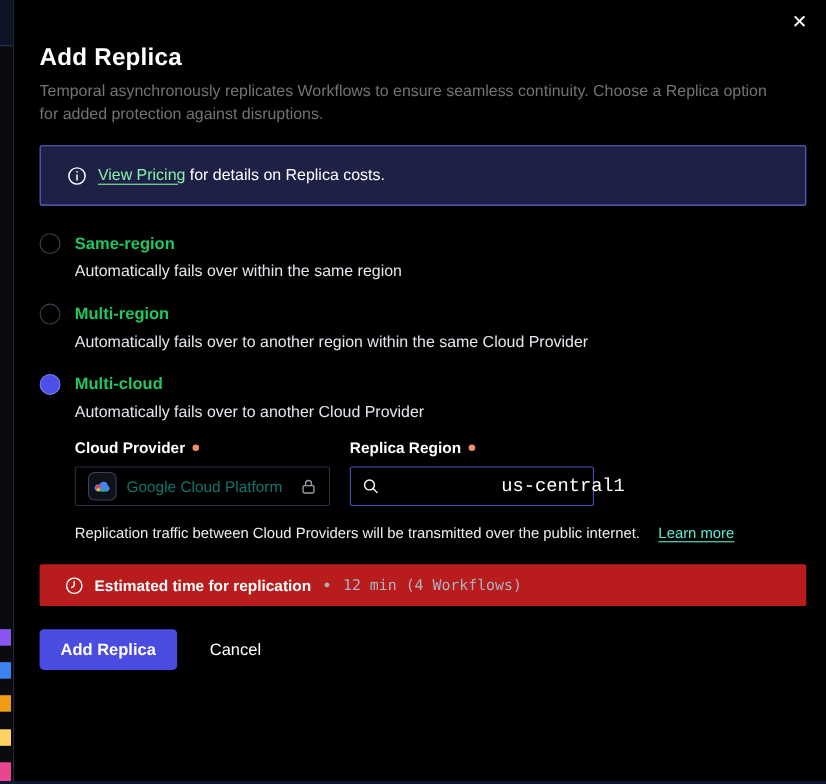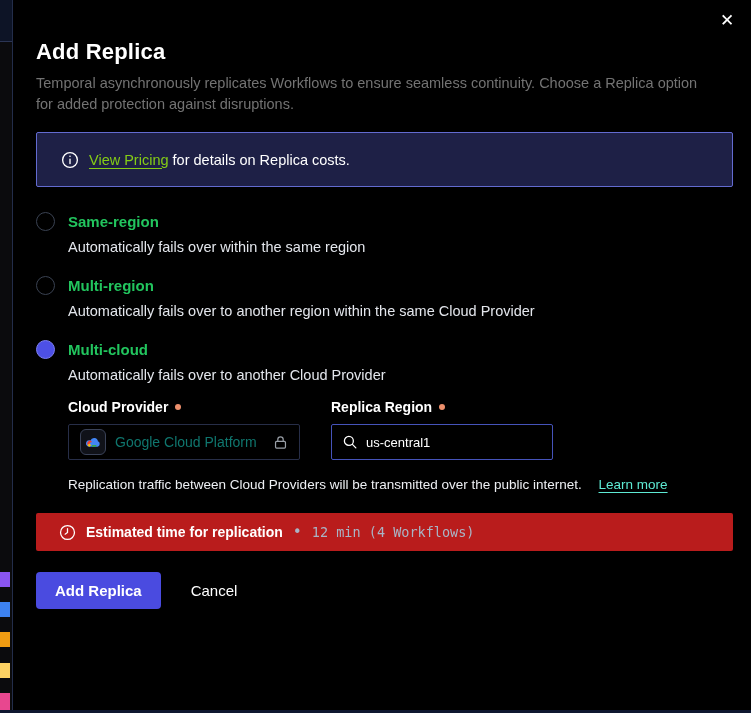--- a/index.html
+++ b/index.html
@@ -14,39 +14,39 @@
   .bottom-strip { position:absolute; left:0; bottom:0; width:100%; height:3px; background:#0e1730; }
 
   
   .modal { position:absolute; left:13px; top:0; right:0; height:710px; background:#000; padding:0 18px 0 23px; }
   .close-btn { position:absolute; top:8px; right:12px; width:24px; height:24px; background:none; border:none; color:#fff; font-size:17px; line-height:24px; text-align:center; cursor:pointer; font-family:"DejaVu Sans",sans-serif; }
 
   .title { margin-top:38px; font-size:22px; line-height:28px; font-weight:700; color:#fff; letter-spacing:.2px; }
   .subtitle { margin-top:7px; width:676px; font-size:14.5px; line-height:21px; color:#737373; }
 
   .pricing-banner { margin-top:17px; height:55px; display:flex; align-items:center; gap:10px; padding:0 24px; background:#1e2046; border:1px solid #636bd0; border-radius:2px; color:#fff; font-size:14.5px; }
-  .pricing-banner a { color:#84cc16; text-decoration:underline; text-underline-offset:3px; }
+  .pricing-banner a { color:#86efac; text-decoration:underline; text-underline-offset:3px; }
   .icon { flex:none; display:inline-flex; }
 
   .options { margin-top:25px; }
   .option { margin-bottom:21px; }
   .option-head { display:flex; align-items:center; gap:13px; }
   .radio { width:19px; height:19px; border-radius:50%; border:1.5px solid #3a4252; background:transparent; cursor:pointer; }
   .radio.selected { background:#4d50e6; border-color:#7b7ef2; }
   .option-label { font-size:15px; font-weight:700; color:#22c55e; cursor:pointer; }
   .option-desc { margin:8px 0 0 32px; font-size:14.5px; color:#e3e6ec; }
 
-  .form-row { display:flex; gap:31px; margin:16px 0 12px 32px; }
+  .form-row { display:flex; gap:18px; margin:16px 0 12px 32px; }
   .field-label { display:flex; align-items:center; gap:7px; font-size:14px; font-weight:700; color:#fff; margin-bottom:9px; }
   .req-dot { width:6px; height:6px; border-radius:50%; background:#ed8f6c; }
   .select-box { width:232px; height:36px; display:flex; align-items:center; gap:9px; padding:0 10px 0 11px; background:#000; border:1px solid #272e48; border-radius:2px; }
   .select-box .value { flex:1; font-size:14px; color:#0f766e; }
   .gcp-chip { width:26px; height:26px; border:1px solid #3a4258; border-radius:6px; background:#101219; display:flex; align-items:center; justify-content:center; }
   .search-box { width:222px; height:36px; display:flex; align-items:center; gap:8px; padding:0 10px; background:#000; border:1px solid #4553ba; border-radius:2px; }
-  .search-box input { flex:1; background:transparent; border:none; outline:none; color:#fff; font-size:13px; font-family:Liberation Sans, sans-serif; }
+  .search-box input { flex:1; background:transparent; border:none; outline:none; color:#fff; font-size:17px; font-family:Liberation Mono, monospace;text-align:right; }
 
   .warning { margin:17px 0 0 32px; font-size:13.5px; color:#edeff3; }
   .warning a { color:#5eead4; text-decoration:underline; text-underline-offset:3px;padding-left:13px; }
 
   .estimate-banner { margin-top:19px; height:38px; display:flex; align-items:center; gap:10px; padding:0 23px; background:#b91c1c; border-radius:2px; }
   .estimate-label { font-size:14px; font-weight:700; color:#fff; }
   .estimate-value, .estimate-sep { font-family:"DejaVu Sans Mono",monospace; font-size:13.5px; color:#a9b4c5; }
   .estimate-sep { font-size:15px; }
 
   .actions { margin-top:21px; display:flex; align-items:center; }

